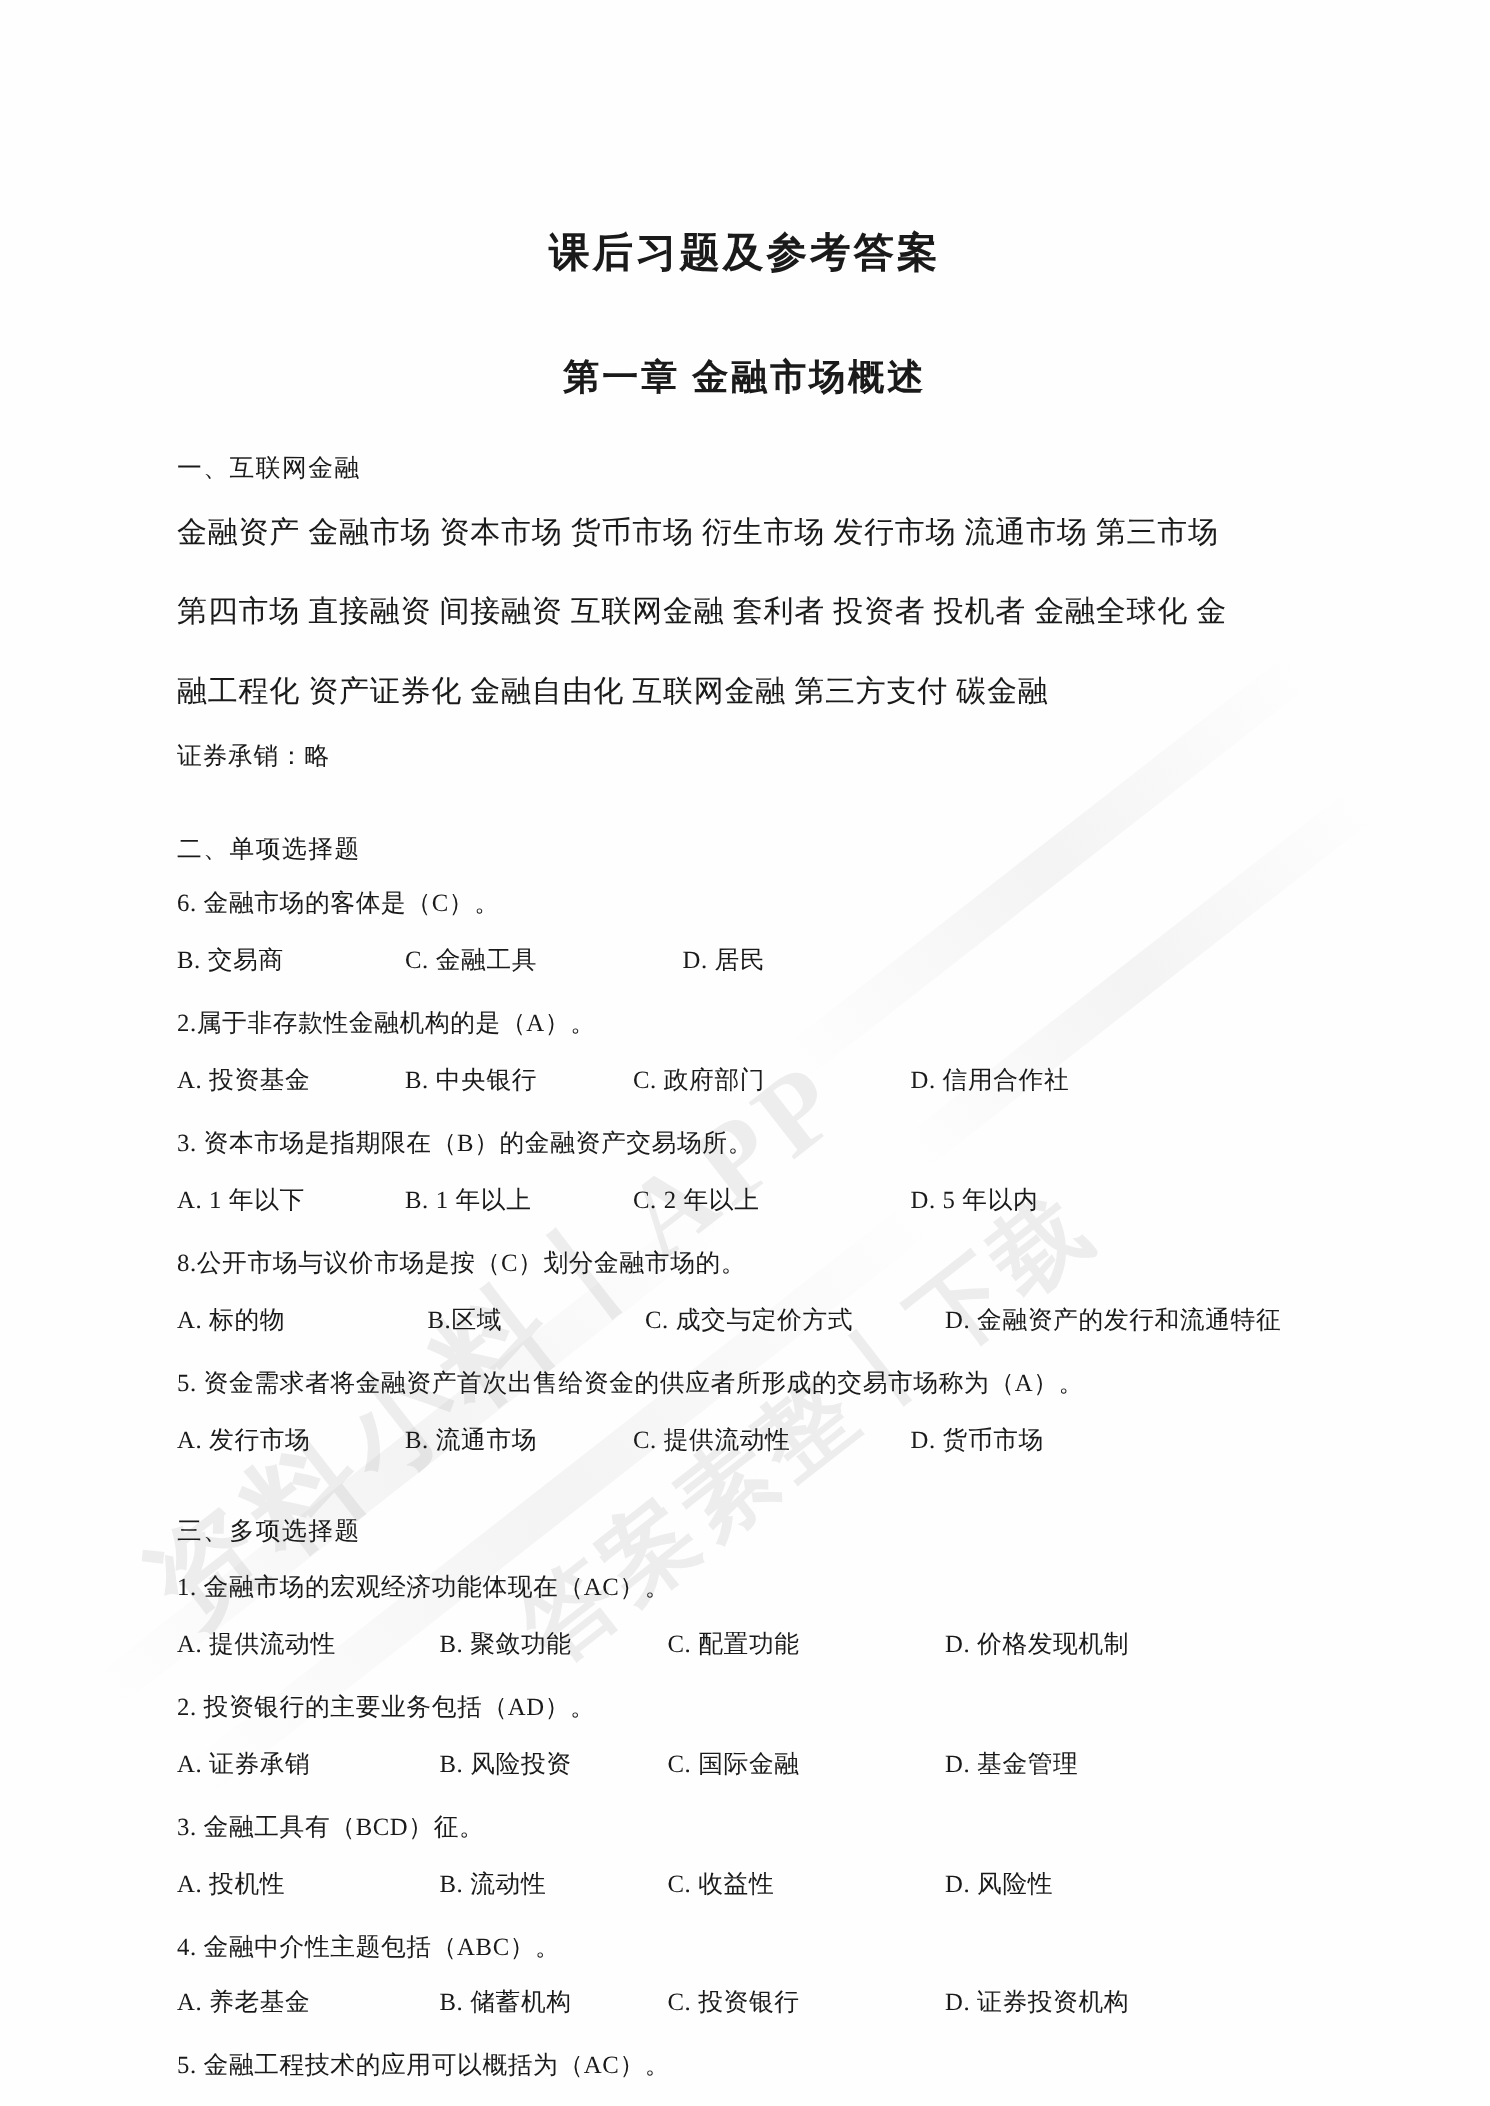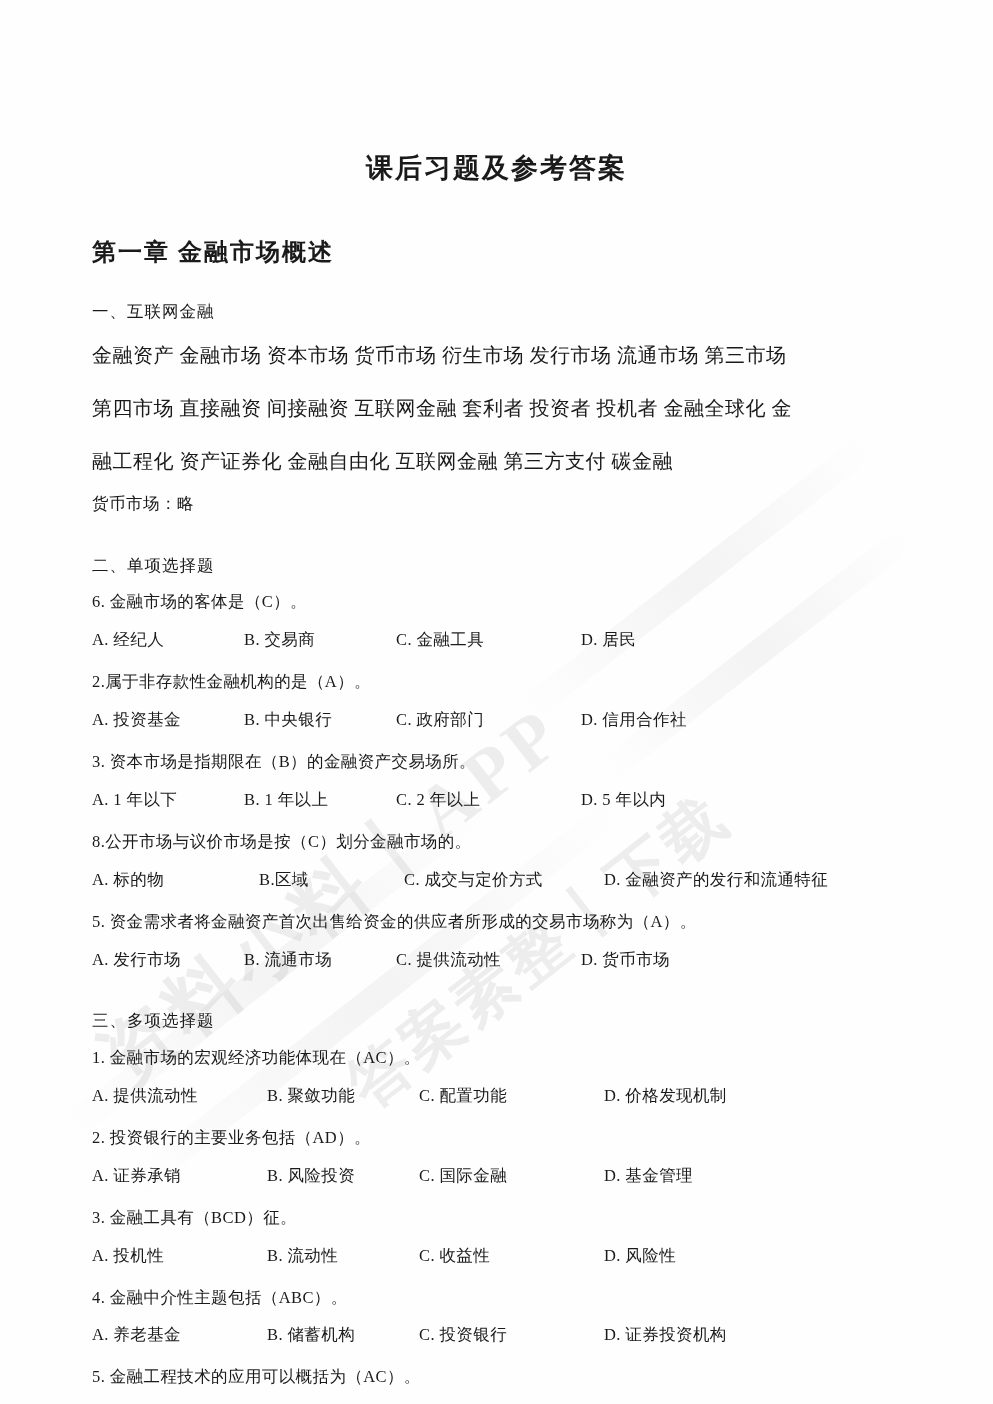--- a/index.html
+++ b/index.html
@@ -54,32 +54,32 @@
     position: absolute;
     background: linear-gradient(90deg, rgba(150,150,150,0.00), rgba(150,150,150,0.10), rgba(150,150,150,0.00));
     height: 26px;
     width: 520px;
     transform-origin: left top;
     transform: rotate(-38deg);
   }
   .content {
     position: relative;
     z-index: 2;
-    padding: 0 92px;
+    padding: 0 118px;
   }
   .doc-title {
     text-align: center;
     font-size: 27px;
     font-weight: bold;
     letter-spacing: 2px;
     margin: 150px 0 0 0;
     line-height: 1.4;
   }
   .chapter-title {
-    text-align: left;
+    text-align: center;
     font-size: 24px;
     font-weight: bold;
     letter-spacing: 2px;
     margin: 48px 0 0 0;
     line-height: 1.4;
   }
   .section-head {
     font-size: 16.5px;
     margin: 30px 0 0 0;
     line-height: 1.6;
@@ -141,30 +141,29 @@
   <div class="content">
 
     <h1 class="doc-title">课后习题及参考答案</h1>
     <h2 class="chapter-title">第一章   金融市场概述</h2>
 
     <div>
       <div class="section-head">一、互联网金融</div>
       <div class="terms">金融资产 金融市场   资本市场   货币市场   衍生市场   发行市场   流通市场 第三市场</div>
       <div class="terms">第四市场  直接融资     间接融资     互联网金融 套利者 投资者 投机者 金融全球化   金</div>
       <div class="terms">融工程化  资产证券化   金融自由化   互联网金融   第三方支付   碳金融</div>
-      <div class="para">货币市场：略</div>
+      <div class="para">证券承销：略</div>
     </div>
 
     <div>
       <div class="section-head">二、单项选择题</div>
 
       <div class="block">
         <div class="q">6. 金融市场的客体是（C）。</div>
         <div class="opts">
-          <span class="o1">A. 经纪人</span>
           <span class="o2">B. 交易商</span>
           <span class="o3">C. 金融工具</span>
           <span class="o4">D. 居民</span>
         </div>
       </div>
 
       <div class="block">
         <div class="q">2.属于非存款性金融机构的是（A）。</div>
         <div class="opts">
           <span class="o1">A. 投资基金</span>

